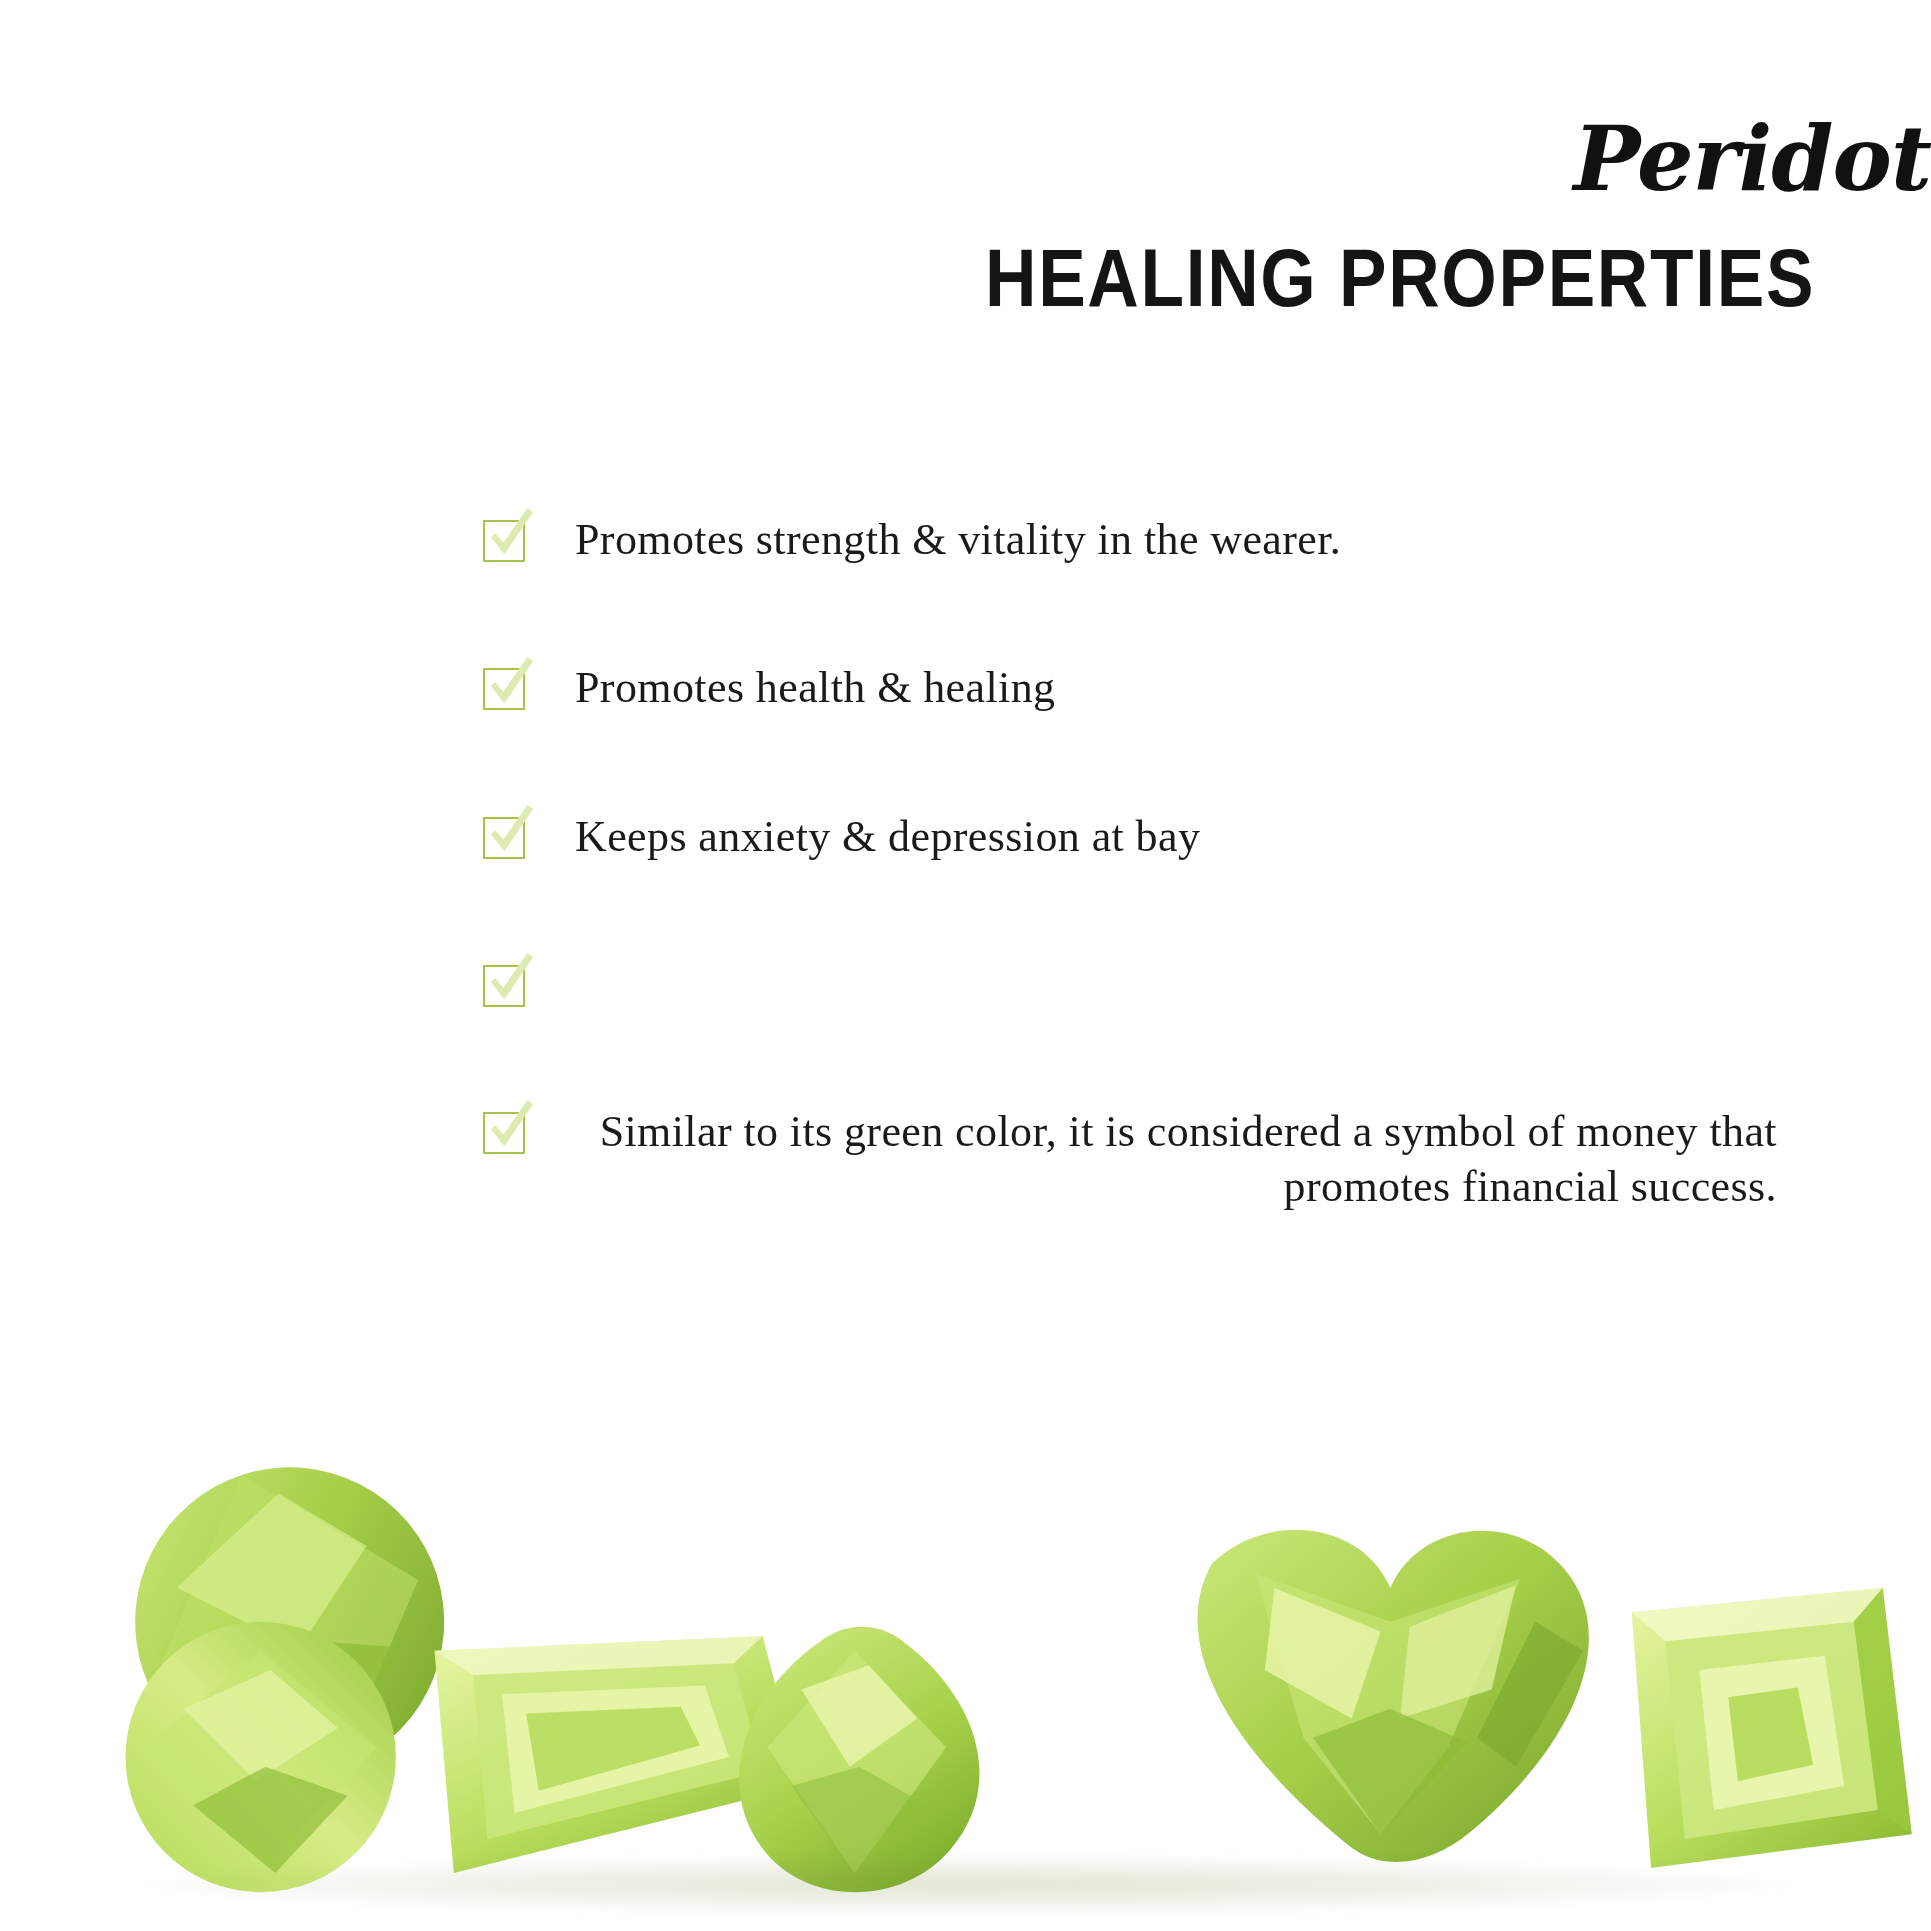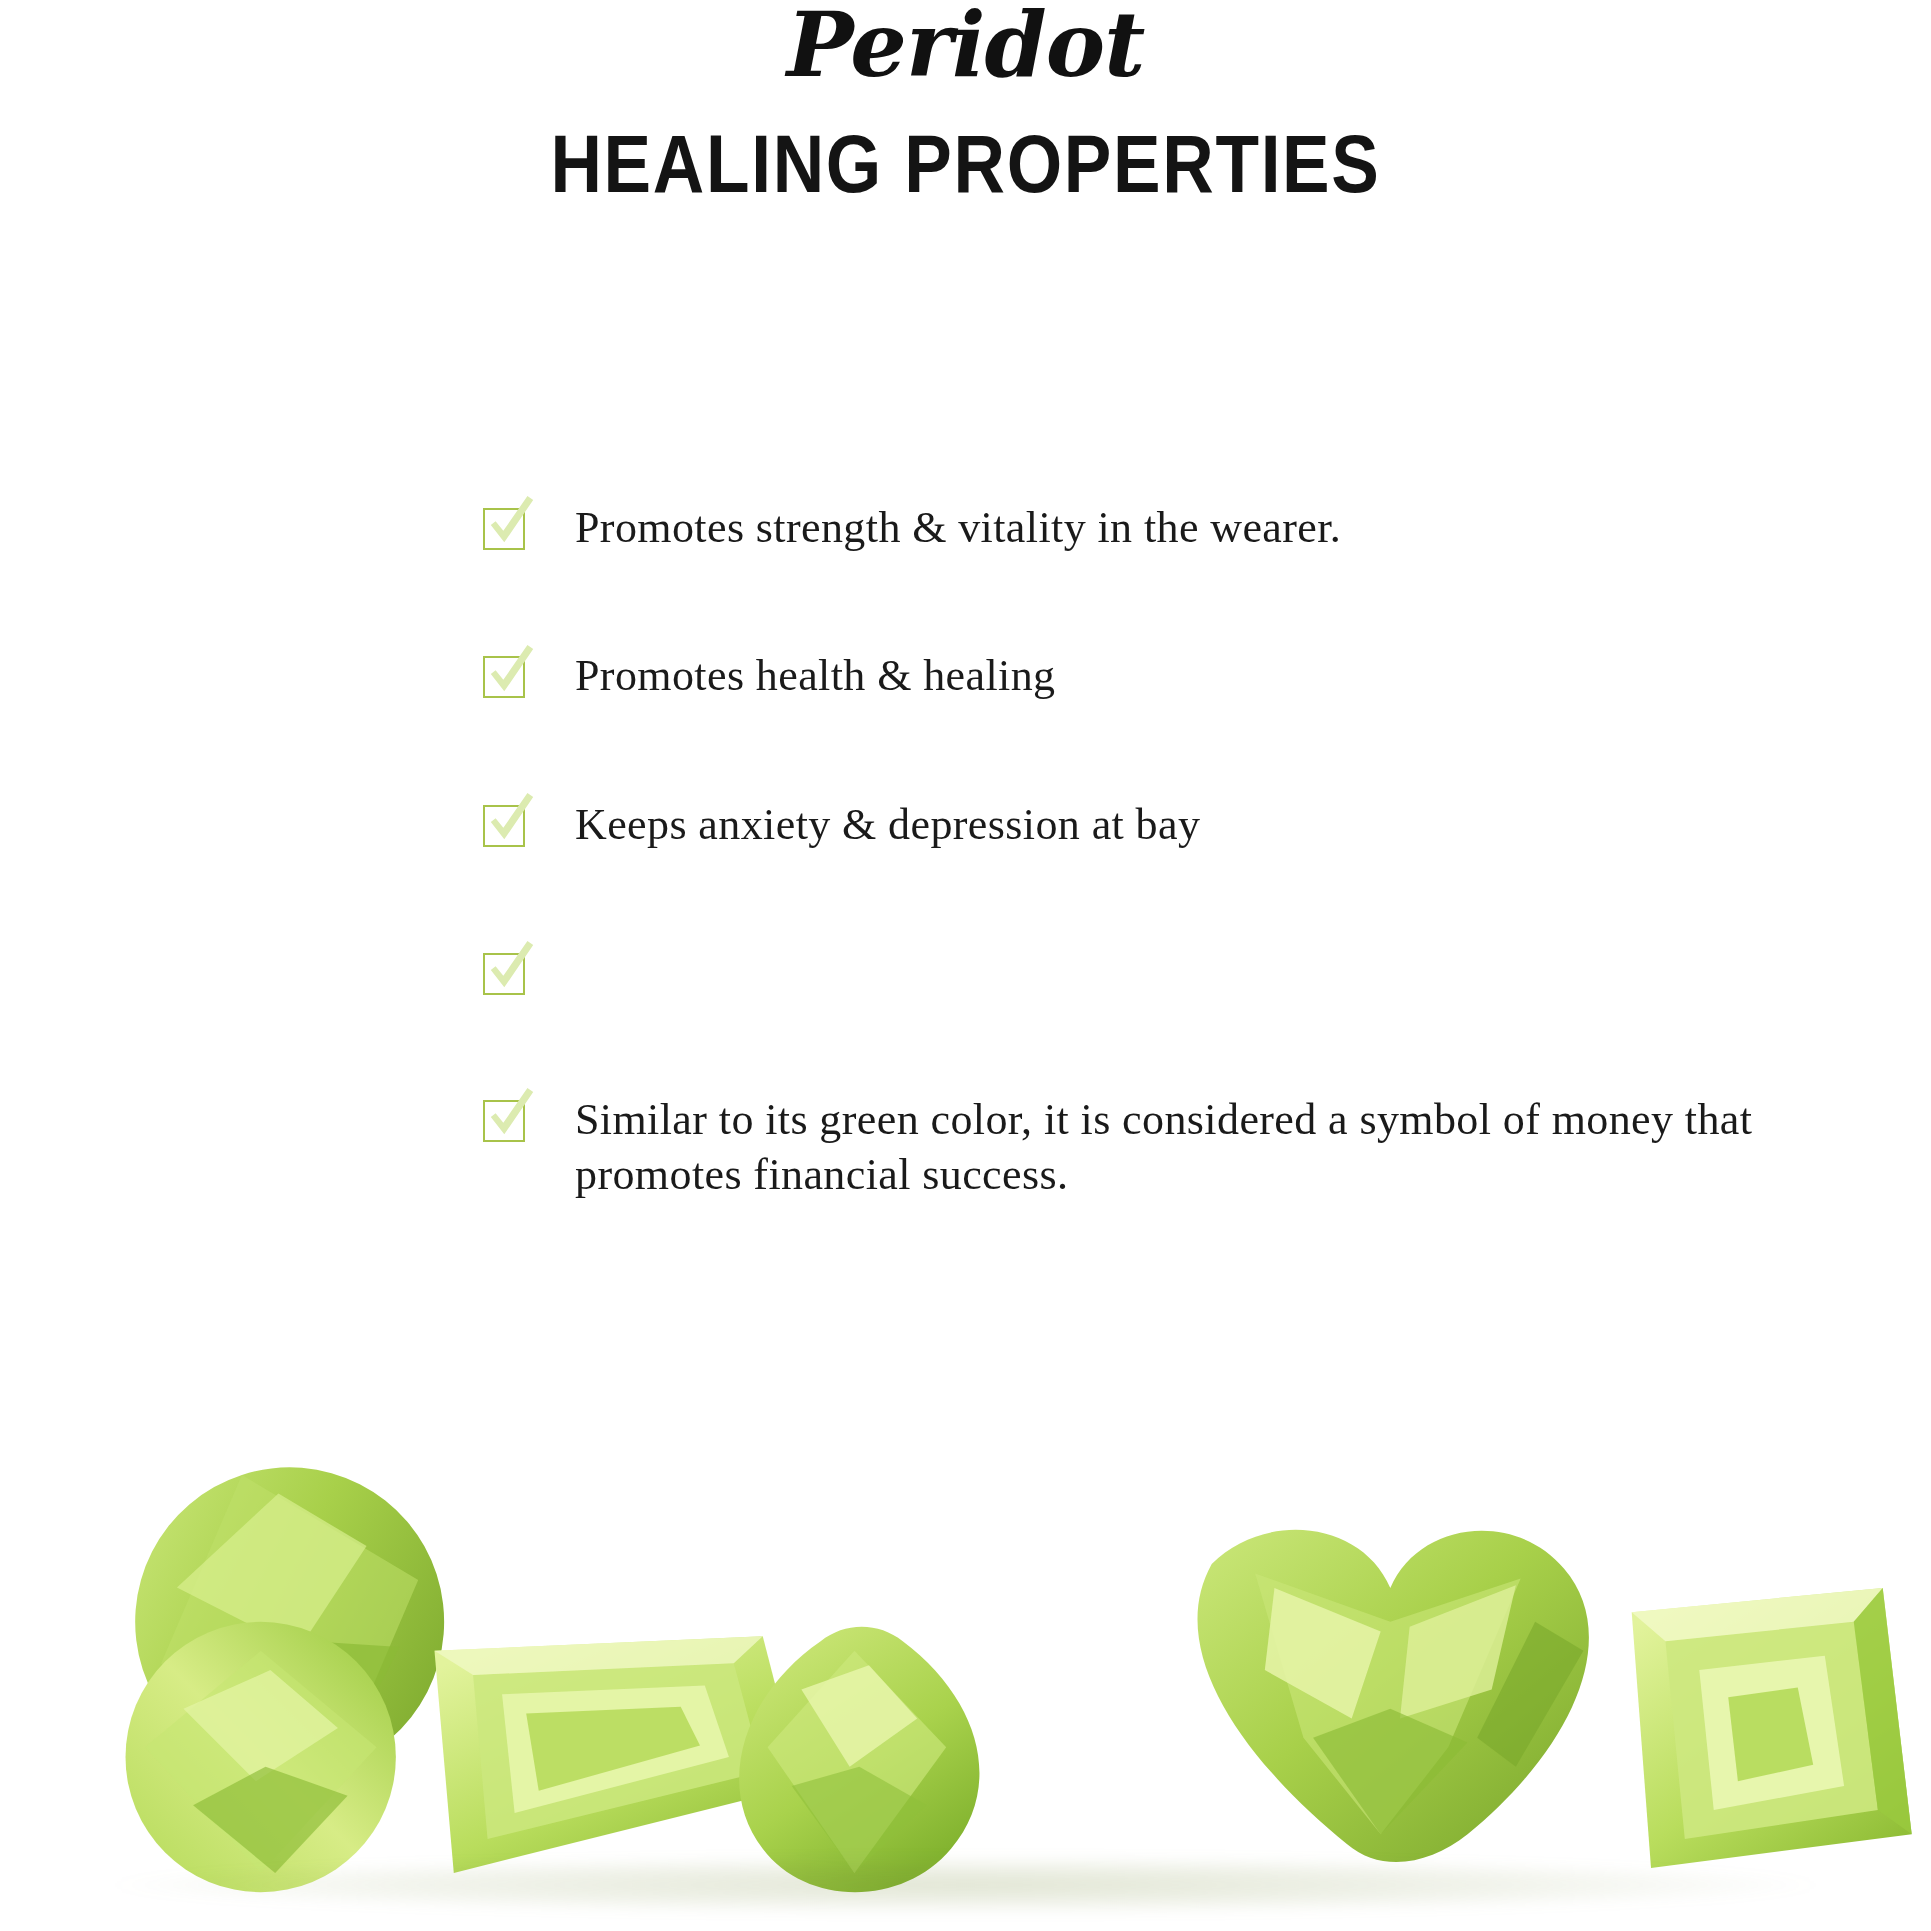--- a/index.html
+++ b/index.html
@@ -16,21 +16,22 @@
   }
 
   .page {
     position: absolute;
     inset: 0;
     background: #ffffff;
   }
 
   
   .header {
-    text-align: center;
+    padding-top: 114px;
+    text-align: right;
   }
   .title-script {
     font-family: "DejaVu Serif", serif;
     font-style: italic;
     font-weight: 700;
     font-size: 89px;
     line-height: 1.0;
     color: #111111;
     letter-spacing: -1px;
   }
@@ -42,23 +43,24 @@
     line-height: 1.0;
     color: #141414;
     letter-spacing: 1.9px;
     transform: scaleX(0.88);
     transform-origin: center top;
   }
 
   
   .list {
     position: absolute;
-    top: 500px;
+    top: 512px;
     left: 483px;
     width: 1294px;
+    text-align: right;
   }
   .list-item {
     display: flex;
     align-items: flex-start;
     margin-bottom: 93px;
   }
   .list-item:last-child {
     margin-bottom: 0;
   }
   .check {

